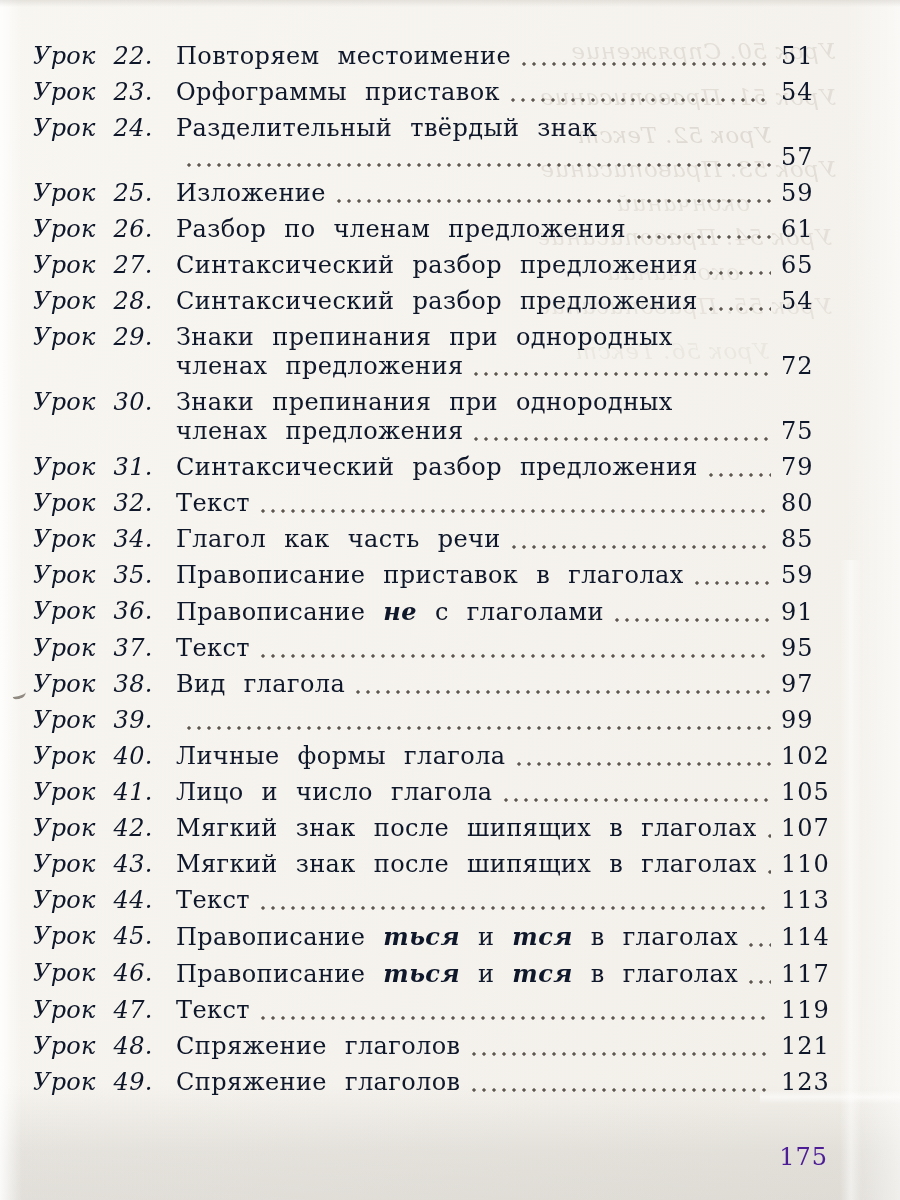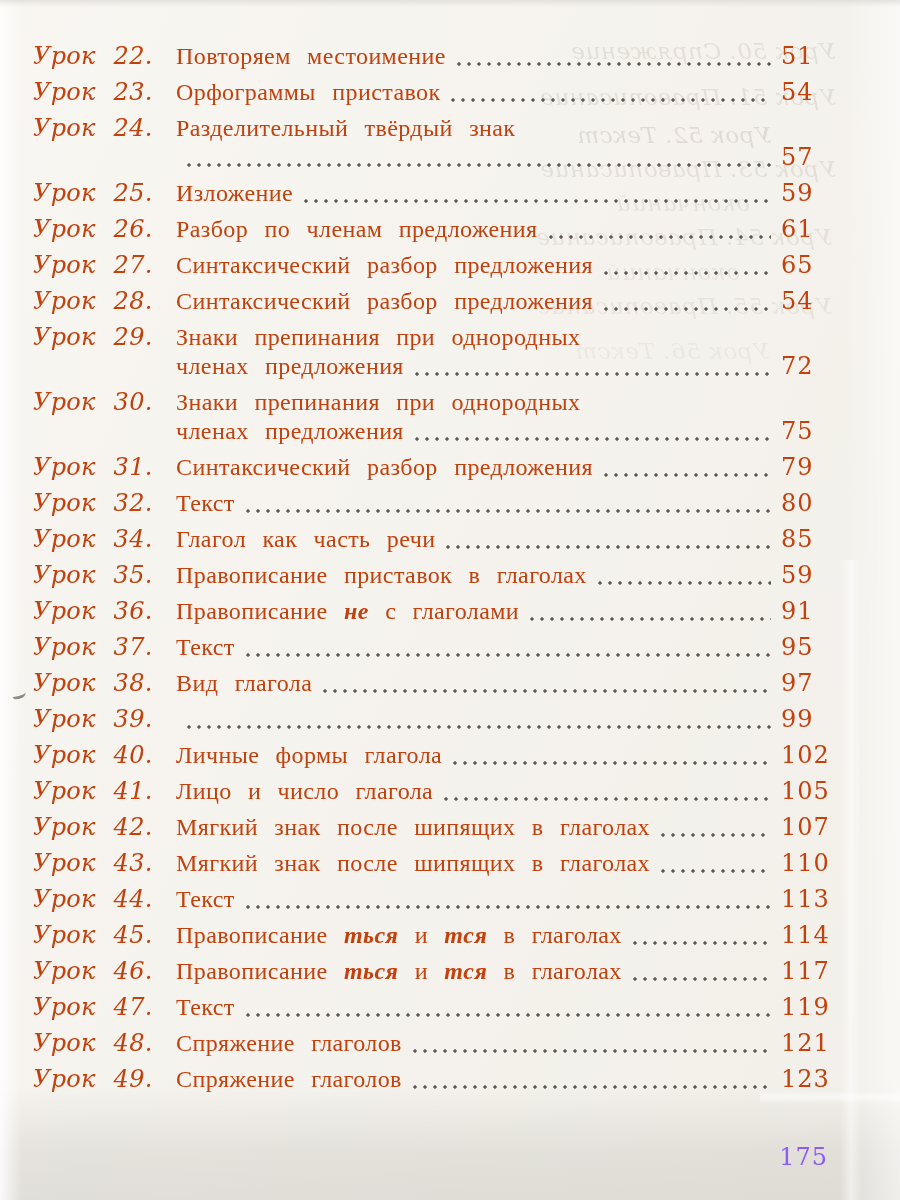--- a/index.html
+++ b/index.html
@@ -43,21 +43,21 @@
     filter: blur(0.7px);
     letter-spacing: 0.5px;
   }
 
   
   .toc {
     position: absolute;
     left: 33px;
     right: 67px;
     top: 42px;
-    color: #c2410c;
+    color: #0f172a;
     font-size: 24px;
     line-height: 29px;
   }
   .toc-row {
     display: flex;
     align-items: flex-start;
     margin-bottom: 7px;
   }
   .lesson-label {
     flex: 0 0 143px;
@@ -70,21 +70,20 @@
     min-width: 0;
   }
   .entry-line {
     display: flex;
     align-items: baseline;
   }
   .entry-title {
     word-spacing: 10px;
     letter-spacing: 0.4px;
     white-space: nowrap;
-    font-family: Liberation Serif, serif;
   }
   .entry-title .emph {
     font-weight: bold;
     font-style: italic;
   }
   .dots {
     flex: 1 1 auto;
     align-self: stretch;
     margin: 0 10px 0 8px;
     background-image: radial-gradient(circle, #5d5750 1.4px, rgba(93,87,80,0) 1.9px);
@@ -98,21 +97,21 @@
     text-align: left;
     letter-spacing: 1px;
   }
 
   
   .folio {
     position: absolute;
     right: 72px;
     top: 1143px;
     font-size: 24px;
-    color: #8b5cf6;
+    color: #4c1d95;
     letter-spacing: 1px;
   }
 
   
   .edge-mark {
     position: absolute;
     left: 12px;
     top: 690px;
     width: 14px;
     height: 6px;

